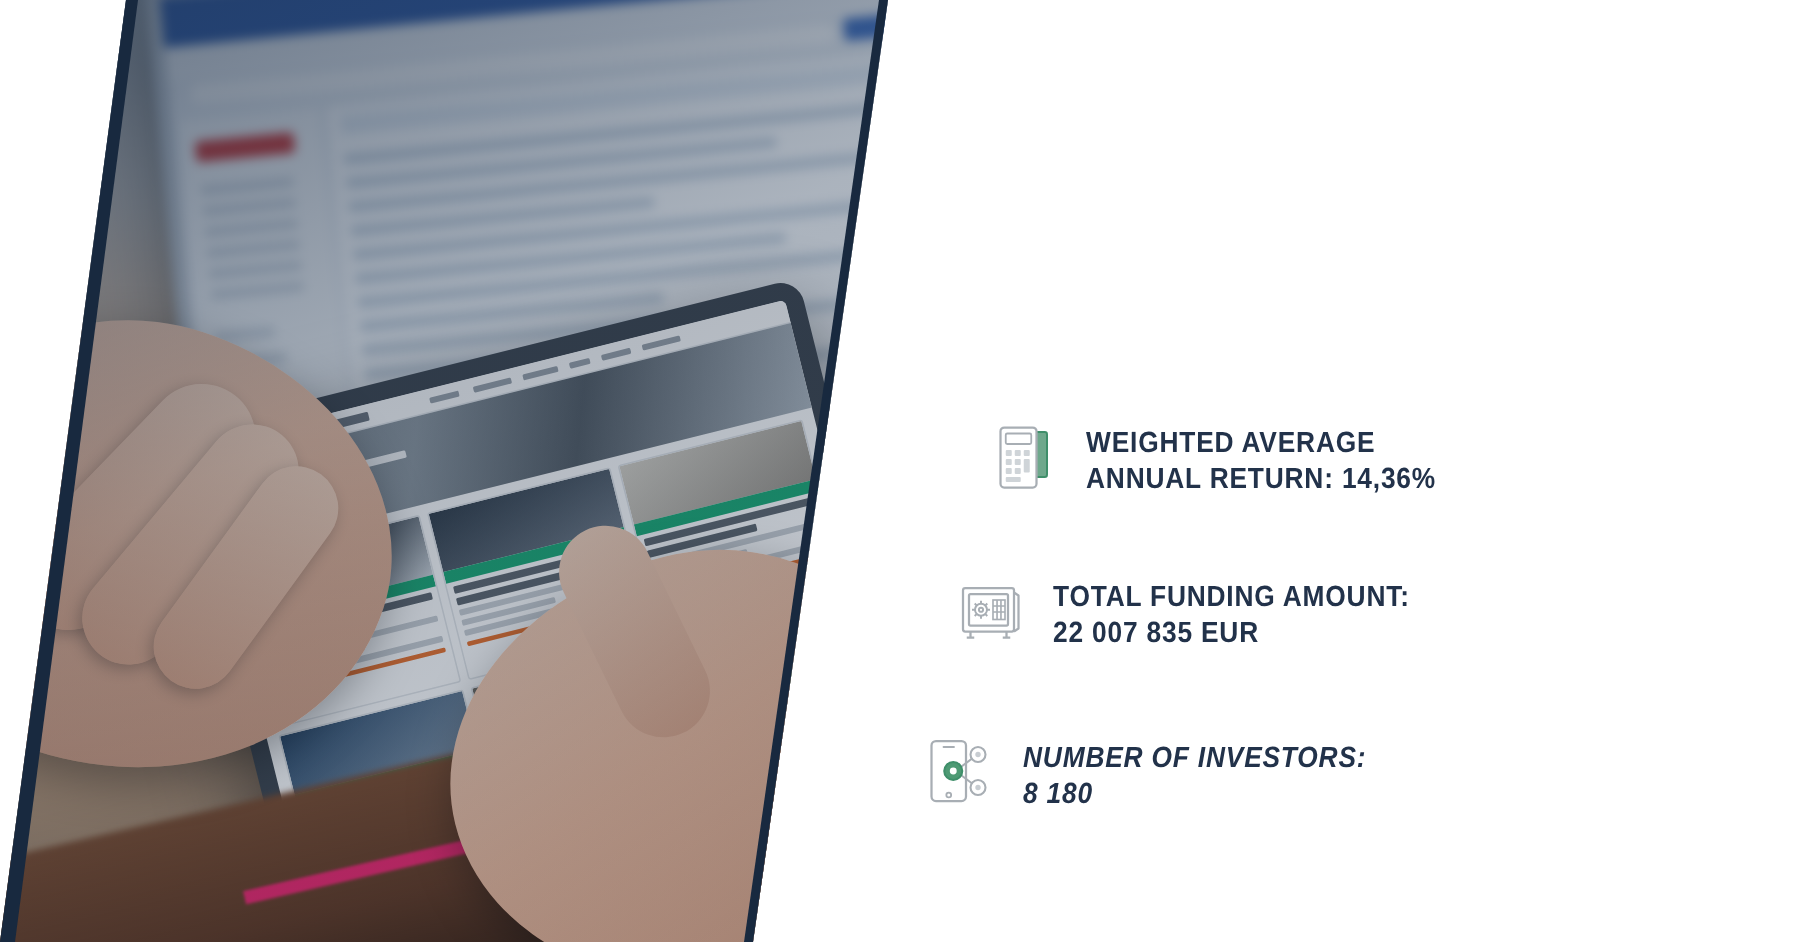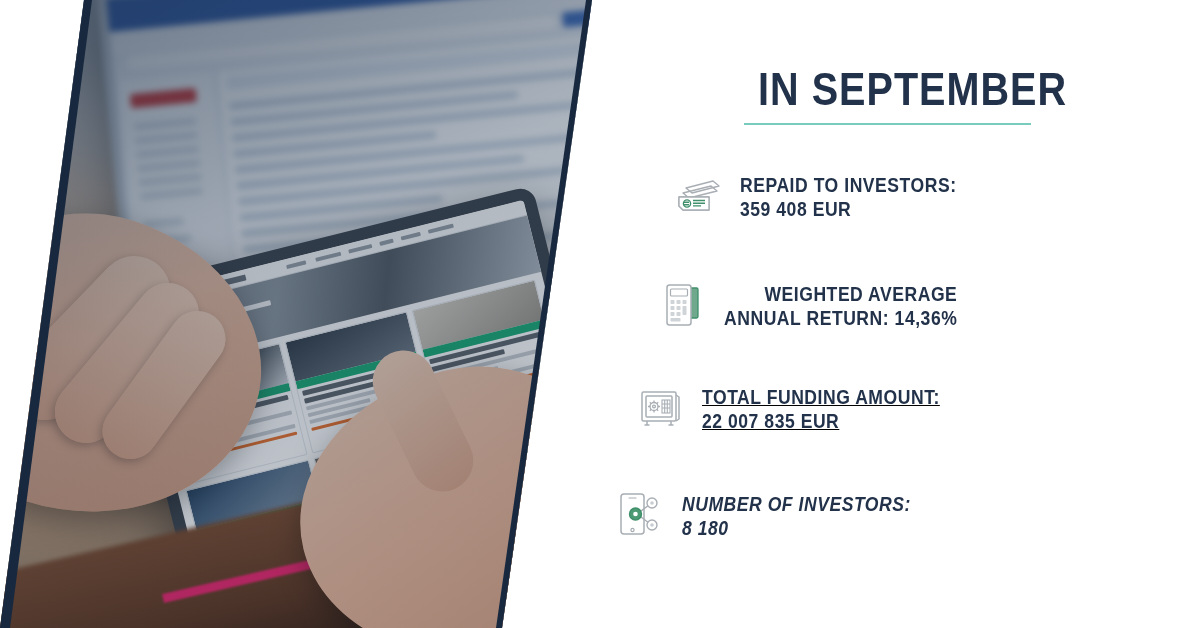--- a/index.html
+++ b/index.html
@@ -146,22 +146,22 @@
 
   .stat{ position:absolute; display:flex; align-items:center; gap:0; }
   .stat .ico{ flex:0 0 auto; display:block; }
   .stat .txt{
     font-family:"Liberation Sans", sans-serif;
     font-weight:bold; color:#22324a;
     font-size:19.5px; line-height:1.22; letter-spacing:0.6px;
     white-space:nowrap; transform:scaleX(0.9); transform-origin:left center;
   }
   .s1{ left:76px;  top:174px; }
-  .s2{ left:62px;  top:281px;text-align:right; }
-  .s3{ left:38px;  top:386px;text-decoration:underline; }
+  .s2{ left:62px;  top:281px; }
+  .s3{ left:38px;  top:386px; }
   .s4{ left:16px;  top:489px;font-style:italic; }
   .s1 .txt{ margin-left:18px; }
   .s2 .txt{ margin-left:16px; }
   .s3 .txt{ margin-left:18px; }
   .s4 .txt{ margin-left:18px; }
 </style>
 </head>
 <body>
 
 <div class="canvas">
@@ -302,46 +302,21 @@
       <div class="finger f3"></div>
 
       <div class="tint"></div>
     </div>
   </div>
   <div class="edge-stripe"></div>
   <div class="edge-stripe-r"></div>
 
   <div class="right">
 
-    <div class="title-wrap">
-      <div class="title">IN SEPTEMBER</div>
-      <div class="title-rule"></div>
-    </div>
-
-    <div class="stat s1">
-      <span class="ico">
-        <svg width="46" height="40" viewBox="0 0 46 40">
-          <g fill="none" stroke="#A8AEB4" stroke-width="1.4" stroke-linejoin="round">
-            <path d="M10 12 L37 5 L43 10 L16 17 Z"></path>
-            <path d="M7 17 L35 10 L41 15 L13 22 Z"></path>
-            <path d="M3 21 H33 V34 H7 L3 30 Z"></path>
-            <path d="M3 21 H33 V34 H7 L3 30 Z" fill="#ffffff"></path>
-          </g>
-          <g fill="none" stroke="#3F8F6A" stroke-width="1.4">
-            <circle cx="11" cy="27.5" r="3.6"></circle>
-            <path d="M8 26.3 h5 M8 28.7 h5"></path>
-            <path d="M17 24.5 h12 M17 27.2 h12 M17 29.9 h8"></path>
-          </g>
-        </svg>
-      </span>
-      <span class="txt">
-        <span>REPAID TO INVESTORS:</span><br>
-        <span>359 408 EUR</span>
-      </span>
-    </div>
+
 
     <div class="stat s2">
       <span class="ico">
         <svg width="46" height="48" viewBox="0 0 46 48">
           <rect x="24" y="7" width="12" height="30" rx="1.5" fill="#6FA88C" stroke="#3F8F6A" stroke-width="1.3"></rect>
           <rect x="5" y="4" width="24" height="40" rx="2.5" fill="#ffffff" stroke="#A8AEB4" stroke-width="1.5"></rect>
           <rect x="8.5" y="8" width="17" height="7" rx="1" fill="#ffffff" stroke="#A8AEB4" stroke-width="1.2"></rect>
           <g fill="#CFD4D8">
             <rect x="8.5" y="19" width="4" height="4" rx="0.7"></rect>
             <rect x="14.5" y="19" width="4" height="4" rx="0.7"></rect>

